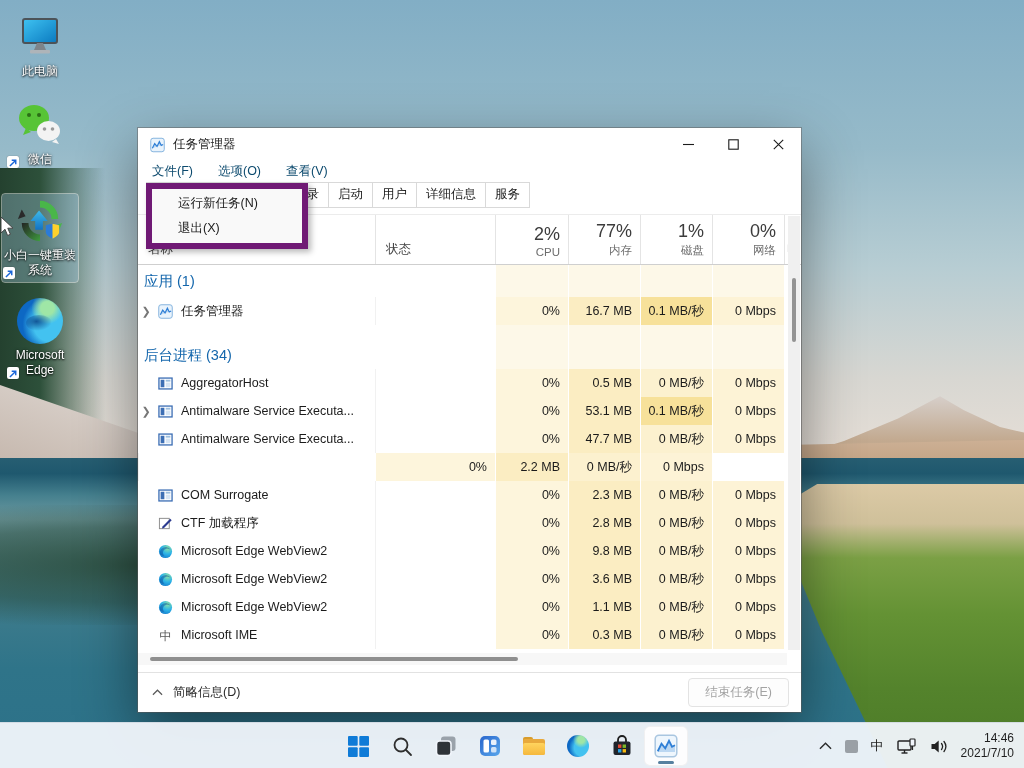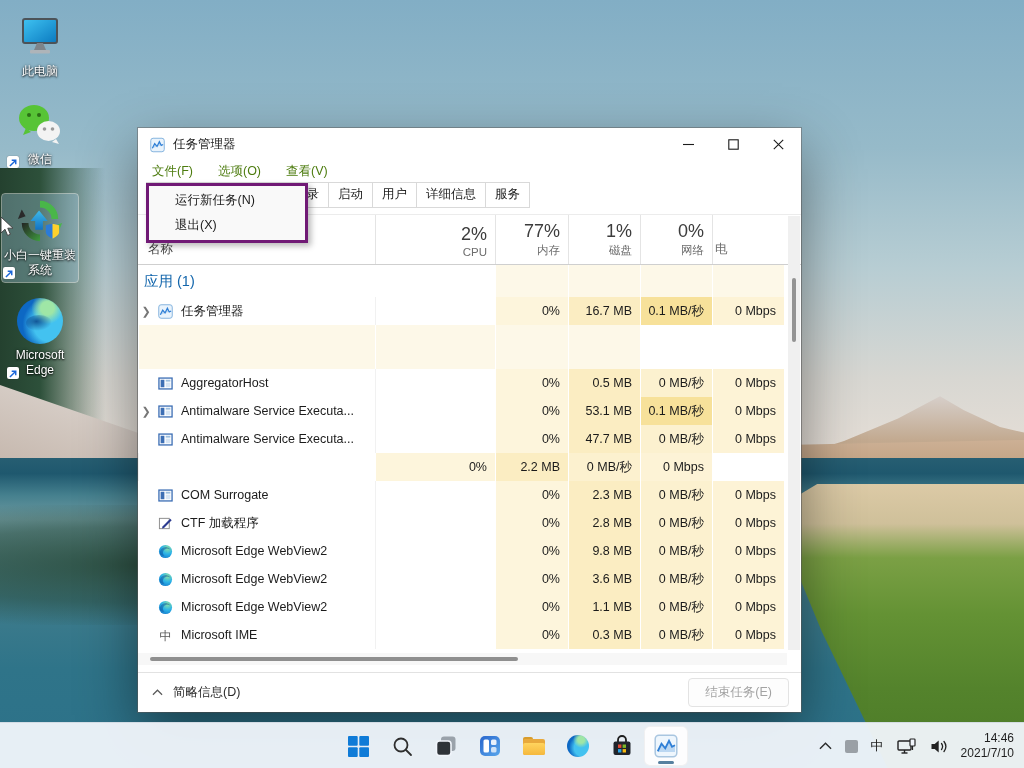--- a/index.html
+++ b/index.html
@@ -52,27 +52,27 @@
   #cursor { position:absolute; left:0px; top:216px; z-index:60; }
 
   
   #tm-window { position:absolute; left:138px; top:128px; width:663px; height:584px; background:#fff;
     box-shadow:0 22px 55px rgba(0,0,0,0.45),0 0 0 1px rgba(110,110,110,0.55); z-index:20; }
   .tm-titlebar { position:relative; height:32px; display:flex; align-items:center; padding-left:12px; gap:8px; }
   .tm-title { font-size:12.5px; color:#1b1b1b; }
   .tm-controls { position:absolute; right:0; top:0; height:32px; display:flex; }
   .tm-ctl { width:45px; height:32px; display:flex; align-items:center; justify-content:center; }
   .tm-menubar { height:23px; display:flex; align-items:center; padding-left:10px; gap:17px; }
-  .tm-menu { font-size:12.5px; color:#4d7c0f; padding:2px 4px; }
+  .tm-menu { font-size:12.5px; color:#0c4a6e; padding:2px 4px; }
   .tm-tabs { height:25px; display:flex; align-items:flex-end; padding-left:8px; }
   .tab { font-size:12.5px; color:#1b1b1b; padding:3px 9px 4px; border:1px solid #d9d9d9; background:#fff; margin-right:-1px; }
   .tab.selected { border-bottom-color:#fff; }
 
   
-  .tm-dropdown { position:absolute; left:8px; top:55px; width:162px; background:#f9f9f9; border:3px solid #701a75;
+  .tm-dropdown { position:absolute; left:8px; top:55px; width:162px; background:#f9f9f9; border:6px solid #701a75;
     box-shadow:3px 3px 6px rgba(0,0,0,0.28); z-index:40; padding:2px 0; }
   .dd-item { font-size:12.5px; color:#1b1b1b; padding:4px 8px 4px 26px; }
 
   
   .tm-header { position:absolute; left:0; top:86px; width:663px; height:51px; display:grid;
     grid-template-columns:237px 120px 73px 72px 72px 72px 1fr; border-top:1px solid #ececec; border-bottom:1px solid #cfcfcf; }
   .hd-cell { position:relative; display:flex; flex-direction:column; justify-content:flex-end; padding-bottom:6px; }
   .hd-cell.sep { border-left:1px solid #e4e4e4; }
   .hd-name,.hd-status { font-size:12.5px; color:#444; padding-left:10px; }
   .hd-pct { font-size:18px; color:#3c3c3c; text-align:right; padding-right:8px; line-height:20px; }
@@ -290,20 +290,23 @@
   <div class="tm-dropdown" id="tm-dropdown">
       <div class="dd-item">运行新任务(N)</div>
       <div class="dd-item">退出(X)</div>
     </div>
 
   <div class="tm-header">
     <div class="hd-cell">
       <div class="hd-name">名称</div>
     </div>
     <div class="hd-cell sep">
+      <div class="hd-status">状态</div>
+    </div>
+    <div class="hd-cell sep">
       <div class="hd-pct">2%</div>
       <div class="hd-sub">CPU</div>
     </div>
     <div class="hd-cell sep">
       <div class="hd-pct">77%</div>
       <div class="hd-sub">内存</div>
     </div>
     <div class="hd-cell sep">
       <div class="hd-pct">1%</div>
       <div class="hd-sub">磁盘</div>
@@ -340,20 +343,23 @@
           <span>任务管理器</span>
         </div>
         <div class="cell c-status"></div>
         <div class="cell c-val h-cpu">0%</div>
         <div class="cell c-val h-mem">16.7 MB</div>
         <div class="cell c-val h-disk-hot">0.1 MB/秒</div>
         <div class="cell c-val h-net">0 Mbps</div>
         <div class="cell"></div>
       </div>
       <div class="row group2">
+        <div class="cell c-name" style="grid-column: 1 / span 2;">
+          <span class="group-label">后台进程 (34)</span>
+        </div>
         <div class="cell c-val h-base"></div>
         <div class="cell c-val h-base"></div>
         <div class="cell c-val h-base"></div>
         <div class="cell c-val h-base"></div>
         <div class="cell"></div>
       </div>
       <div class="row proc">
         <div class="cell c-name">
           <span class="chev"></span>
           <span class="proc-icon">

